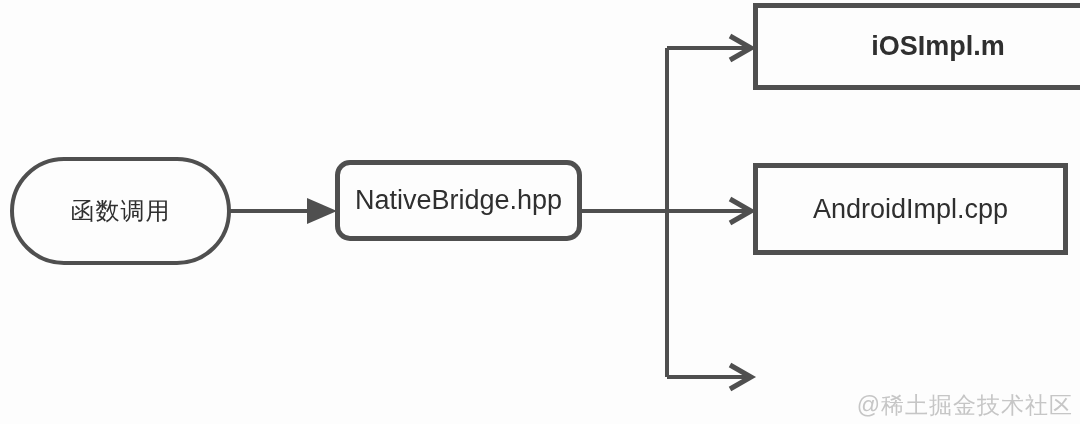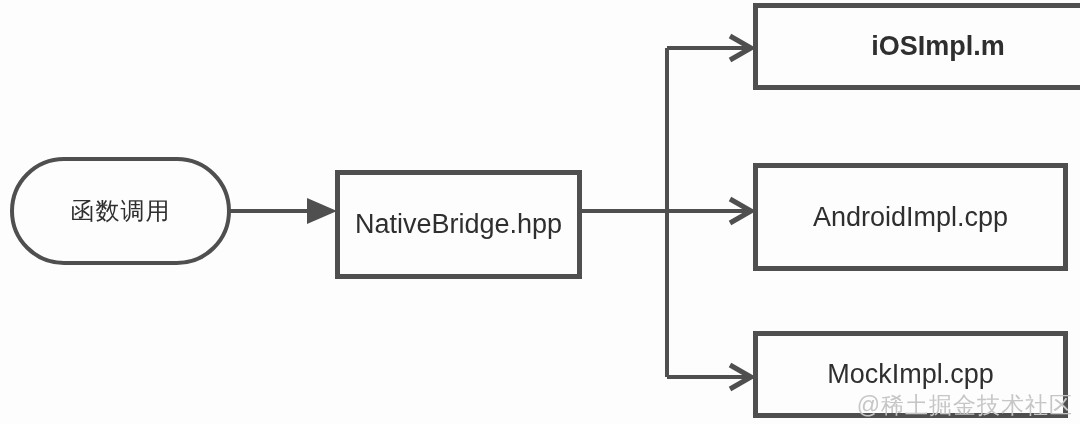--- a/index.html
+++ b/index.html
@@ -42,30 +42,30 @@
     border: 4px solid #4f4f4f;
     border-radius: 54px;
     font-size: 24px;
     letter-spacing: 1px;
   }
   .node-rect {
     border: 5px solid #4f4f4f;
     font-size: 27px;
   }
   .node-nativebridge {
-    left: 335px; top: 170px;
-    width: 247px; height: 109px;
+    left: 335px; top: 160px;
+    width: 247px; height: 81px; border-radius: 15px;
   }
   .node-ios {
     left: 753px; top: 3px;
     width: 370px; height: 87px; font-weight: bold;
   }
   .node-android {
     left: 753px; top: 163px;
-    width: 315px; height: 108px;
+    width: 315px; height: 92px;
   }
   .node-mock {
     left: 753px; top: 331px;
     width: 315px; height: 87px;
   }
   .watermark {
     position: absolute;
     right: 7px;
     top: 390px;
     font-size: 23px;
@@ -112,19 +112,16 @@
   </div>
 
   <div class="node node-rect node-ios">
     <span>iOSImpl.m</span>
   </div>
 
   <div class="node node-rect node-android">
     <span>AndroidImpl.cpp</span>
   </div>
 
-  <div class="node node-rect node-mock">
-    <span>MockImpl.cpp</span>
-  </div>
 
   <div class="watermark">@稀土掘金技术社区</div>
 
 </div>
 
 </body></html>

